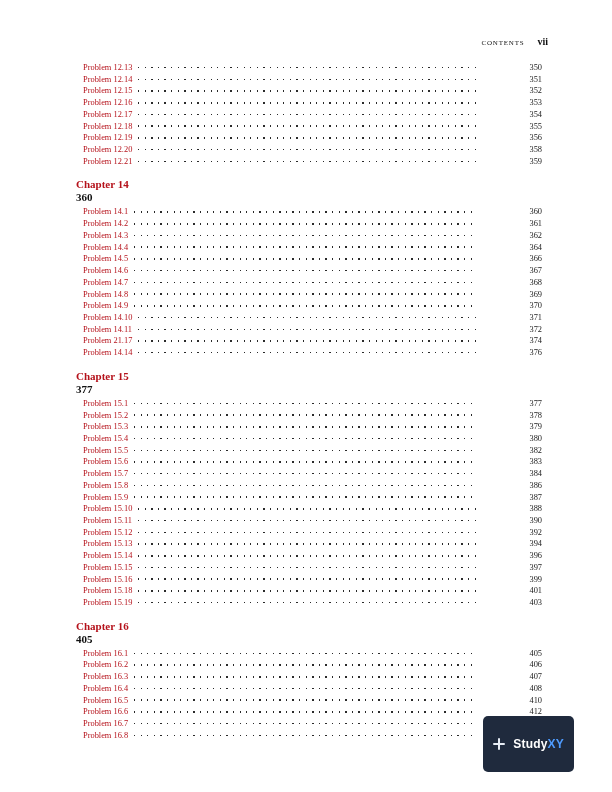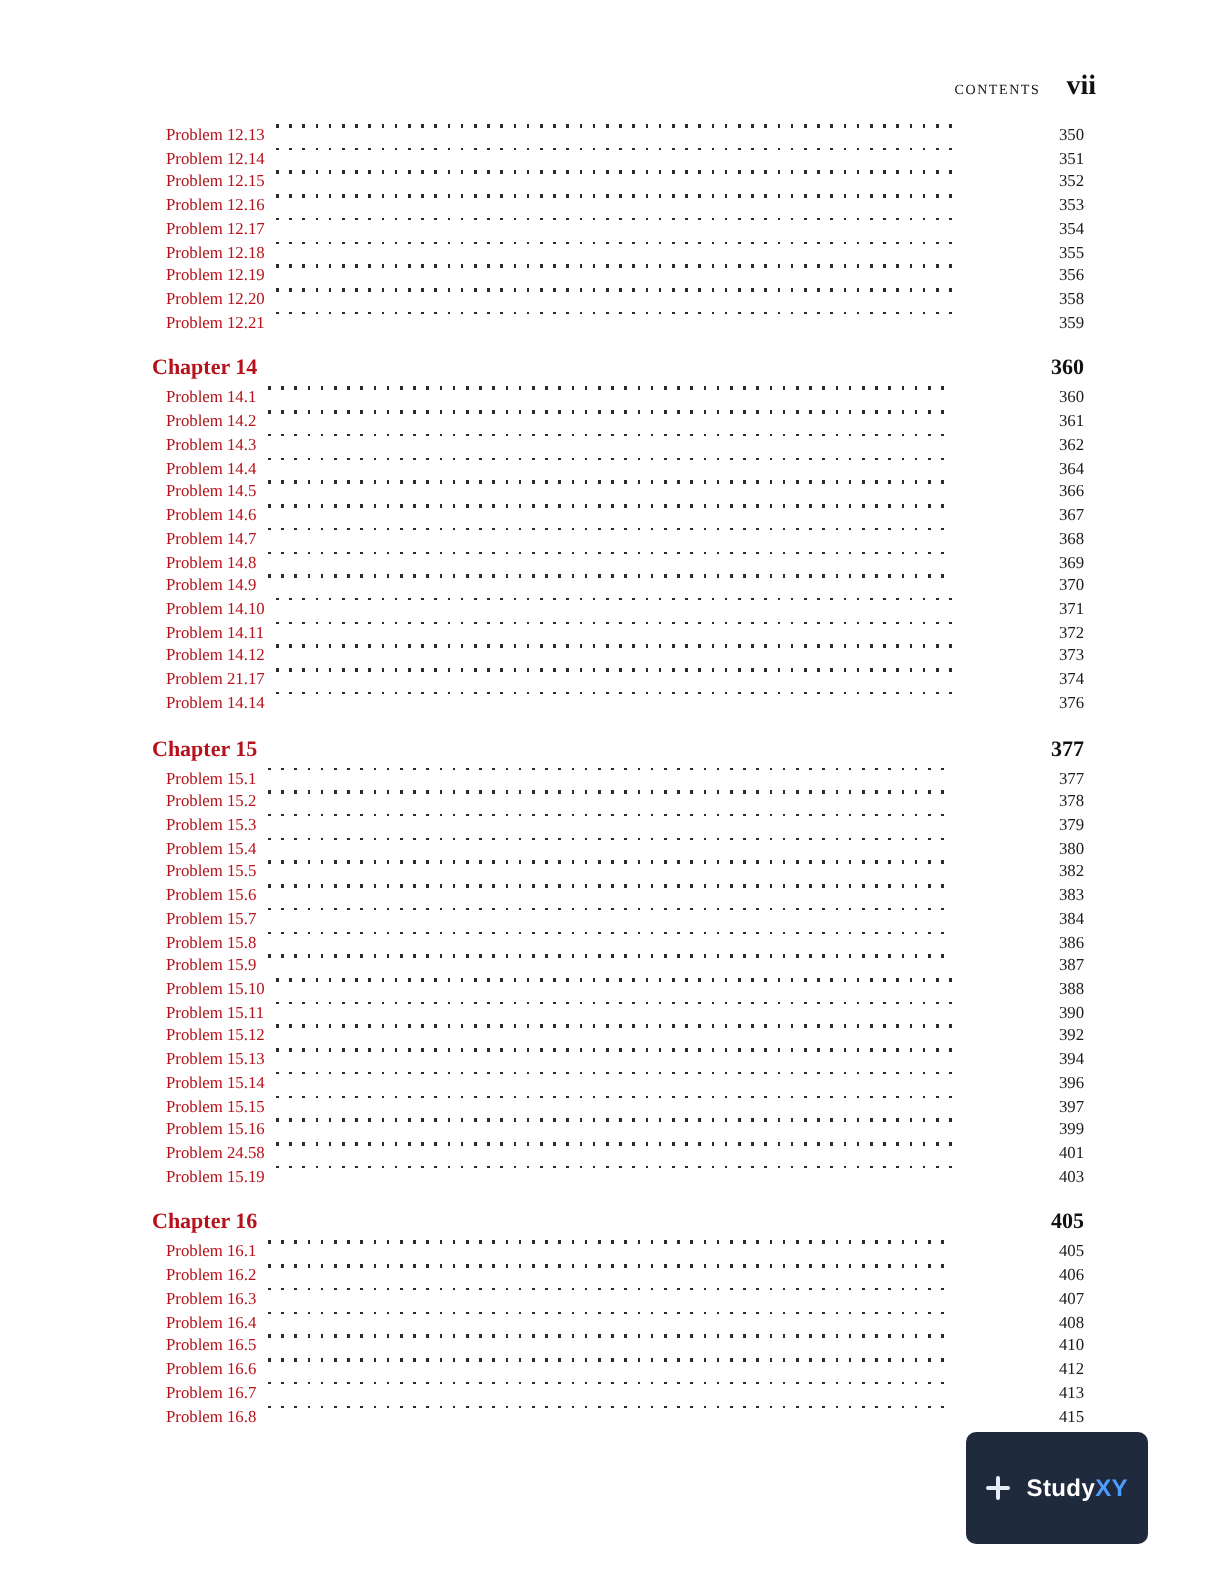--- a/index.html
+++ b/index.html
@@ -26,54 +26,55 @@
     gap: 13px;
     color: #111111;
   }
   #running-header .contents-label {
     font-size: 7px;
     letter-spacing: 0.8px;
     text-transform: uppercase;
     margin-left: 34px;
   }
   #running-header .folio {
-    font-size: 14px;
+    font-size: 10px;
     font-weight: bold;
   }
 
   
   #toc {
     position: absolute;
     left: 76px;
     top: 62px;
     width: 466px;
   }
 
   .chapter {
     display: flex;
     align-items: baseline;
     justify-content: space-between;
     margin-top: 11px;
     margin-bottom: 2px;
     line-height: 13px;
+    flex-direction: column;
   }
   .chapter-title {
     font-size: 11px;
     font-weight: bold;
     color: var(--accent, #b5121b);
   }
   .chapter-page {
     font-size: 11px;
     font-weight: bold;
     color: #111111;
   }
 
   .row {
     display: flex;
-    align-items: flex-start;
+    align-items: center;
     line-height: 11.72px;
     padding-left: 7px;
   }
   .row .label {
     font-size: 8.4px;
     color: var(--accent, #b5121b);
     white-space: nowrap;
   }
   .row .dots {
     flex: 1;
@@ -248,25 +249,20 @@
     <span class="label">Problem 14.10</span>
     <span class="dots"></span>
     <span class="page">371</span>
   </div>
       <div class="row">
     <span class="label">Problem 14.11</span>
     <span class="dots"></span>
     <span class="page">372</span>
   </div>
       <div class="row">
-    <span class="label">Problem 14.12</span>
-    <span class="dots"></span>
-    <span class="page">373</span>
-  </div>
-      <div class="row">
     <span class="label">Problem 21.17</span>
     <span class="dots"></span>
     <span class="page">374</span>
   </div>
       <div class="row">
     <span class="label">Problem 14.14</span>
     <span class="dots"></span>
     <span class="page">376</span>
   </div>
       <div class="chapter">
@@ -347,21 +343,21 @@
     <span class="label">Problem 15.15</span>
     <span class="dots"></span>
     <span class="page">397</span>
   </div>
       <div class="row">
     <span class="label">Problem 15.16</span>
     <span class="dots"></span>
     <span class="page">399</span>
   </div>
       <div class="row">
-    <span class="label">Problem 24.58</span>
+    <span class="label">Problem 15.18</span>
     <span class="dots"></span>
     <span class="page">401</span>
   </div>
       <div class="row">
     <span class="label">Problem 15.19</span>
     <span class="dots"></span>
     <span class="page">403</span>
   </div>
       <div class="chapter">
     <span class="chapter-title">Chapter 16</span>

